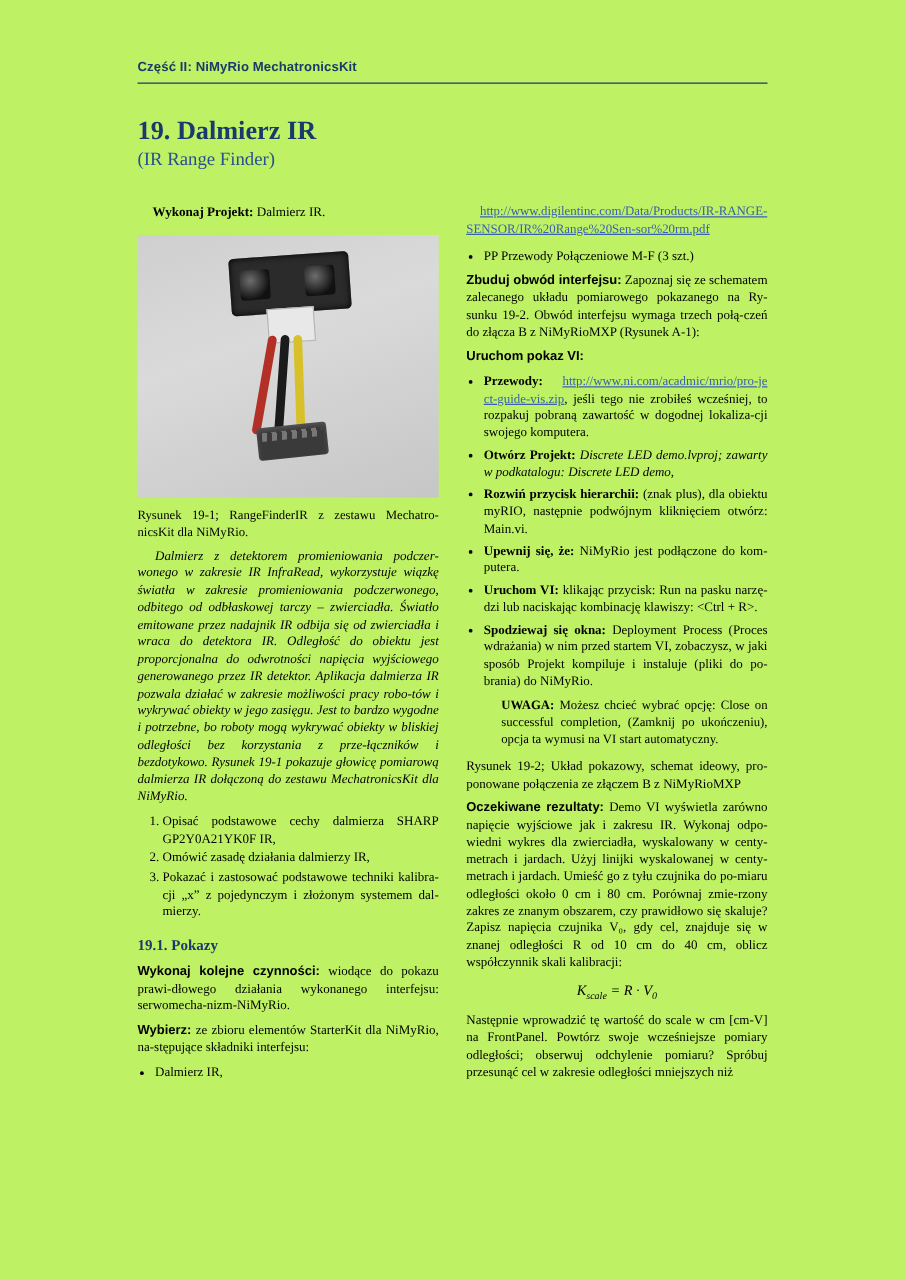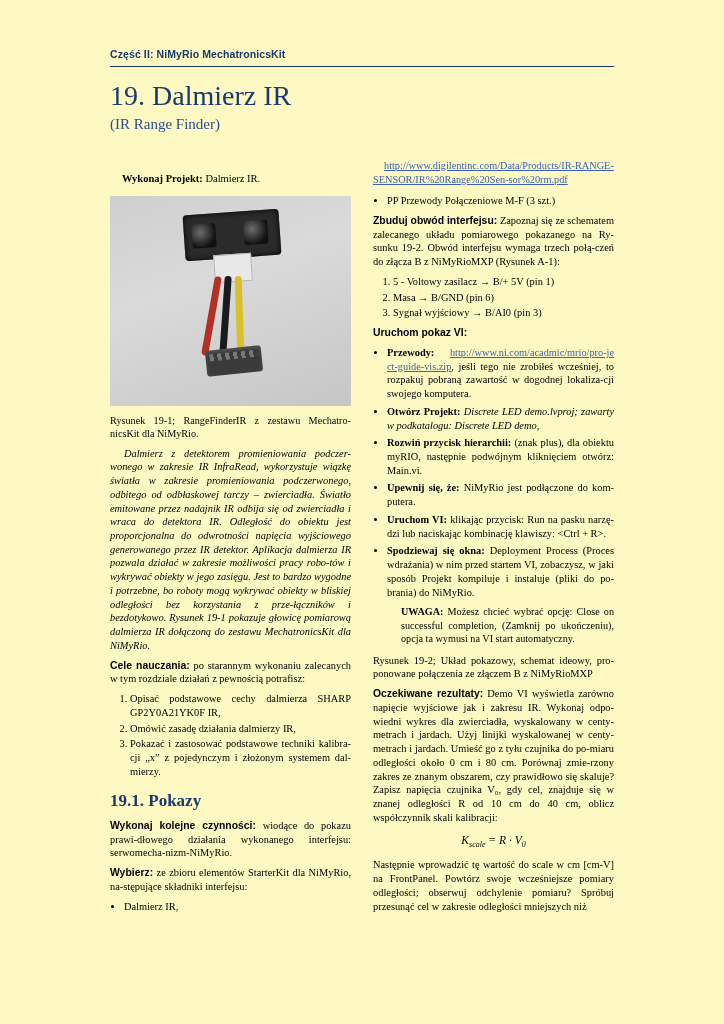--- a/index.html
+++ b/index.html
@@ -3,21 +3,21 @@
 <meta charset="utf-8">
 <style>
   html, body {
     margin: 0;
     padding: 0;
     background: #b0b0b0;
   }
   .page {
     width: 724px;
     height: 1024px;
-    background: #fef9c3;
+    background: #bef264;
     margin: 0 auto;
     position: relative;
     box-sizing: border-box;
     font-family: "Liberation Serif", serif;
     color: #000;
     overflow: hidden;
   }
   .content {
     position: absolute;
     left: 110px;
@@ -31,24 +31,24 @@
     color: #1a3a6b;
     letter-spacing: 0.1px;
   }
   .header-rule {
     border: none;
     border-top: 1.2px solid #1a3a6b;
     margin: 6px 0 0 0;
   }
   .title {
     font-family: "Liberation Serif", serif;
-    font-size: 28px;
-    font-weight: normal;
+    font-size: 21px;
+    font-weight: bold;
     color: #1a3a6b;
-    margin: 14px 0 0 0;
+    margin: 26px 0 0 0;
     line-height: 1.1;
   }
   .subtitle {
     font-family: "Liberation Serif", serif;
     font-size: 15px;
     color: #2a4f8f;
     margin: 4px 0 0 0;
   }
   .cols {
     margin-top: 26px;
@@ -169,21 +169,21 @@
   ul.bullets li {
     margin-bottom: 4px;
   }
   ol.nums {
     margin: 3px 0 6px 0;
     padding-left: 20px;
   }
   ol.nums li { margin-bottom: 2px; }
   .subhead {
     font-family: "Liberation Serif", serif;
-    font-size: 17px;
+    font-size: 12px;
     font-weight: bold;
     color: #1a3a6b;
     margin: 12px 0 6px 0;
   }
   .note {
     margin: 6px 0 8px 28px;
     font-size: 10.2px;
     line-height: 1.32;
   }
   .it { font-style: italic; }
@@ -225,24 +225,20 @@
           <div class="wire wire-red"></div>
           <div class="wire wire-black"></div>
           <div class="wire wire-yellow"></div>
           <div class="connector"></div>
         </div>
 
         <p class="caption">Rysunek 19-1; RangeFinderIR z zestawu Mechatro-nicsKit dla NiMyRio.</p>
 
         <p class="indent">Dalmierz z detektorem promieniowania podczer-wonego w zakresie IR InfraRead, wykorzystuje wiązkę światła w zakresie promieniowania podczerwonego, odbitego od odbłaskowej tarczy – zwierciadła. Światło emitowane przez nadajnik IR odbija się od zwierciadła i wraca do detektora IR. Odległość do obiektu jest proporcjonalna do odwrotności napięcia wyjściowego generowanego przez IR detektor. Aplikacja dalmierza IR pozwala działać w zakresie możliwości pracy robo-tów i wykrywać obiekty w jego zasięgu. Jest to bardzo wygodne i potrzebne, bo roboty mogą wykrywać obiekty w bliskiej odległości bez korzystania z prze-łączników i bezdotykowo. Rysunek 19-1 pokazuje głowicę pomiarową dalmierza IR dołączoną do zestawu MechatronicsKit dla NiMyRio.</p>
 
-        <p>
-          <b class="sans">Cele nauczania:</b>
-          <span>po starannym wykonaniu zalecanych w tym rozdziale działań z pewnością potrafisz:</span>
-        </p>
 
         <ol class="nums">
           <li>Opisać podstawowe cechy dalmierza SHARP GP2Y0A21YK0F IR,</li>
           <li>Omówić zasadę działania dalmierzy IR,</li>
           <li>Pokazać i zastosować podstawowe techniki kalibra-cji „x” z pojedynczym i złożonym systemem dal-mierzy.</li>
         </ol>
 
         <div class="subhead">19.1. Pokazy</div>
 
         <p>
@@ -267,25 +263,20 @@
 
         <ul class="bullets" style="margin-top:8px">
           <li>PP Przewody Połączeniowe M-F (3 szt.)</li>
         </ul>
 
         <p>
           <b class="sans">Zbuduj obwód interfejsu:</b>
           <span>Zapoznaj się ze schematem zalecanego układu pomiarowego pokazanego na Ry-sunku 19-2. Obwód interfejsu wymaga trzech połą-czeń do złącza B z NiMyRioMXP (Rysunek A-1):</span>
         </p>
 
-        <ol class="nums">
-          <li>5 - Voltowy zasilacz → B/+ 5V (pin 1)</li>
-          <li>Masa → B/GND (pin 6)</li>
-          <li>Sygnał wyjściowy → B/AI0 (pin 3)</li>
-        </ol>
 
         <p class="sans" style="font-weight:bold">Uruchom pokaz VI:</p>
 
         <ul class="bullets">
           <li>
             <b>Przewody:</b>
             <a class="link" href="#">http://www.ni.com/acadmic/mrio/pro-ject-guide-vis.zip</a><span>, jeśli tego nie zrobiłeś wcześniej, to rozpakuj pobraną zawartość w dogodnej lokaliza-cji swojego komputera.</span>
           </li>
           <li>
             <b>Otwórz Projekt:</b>

